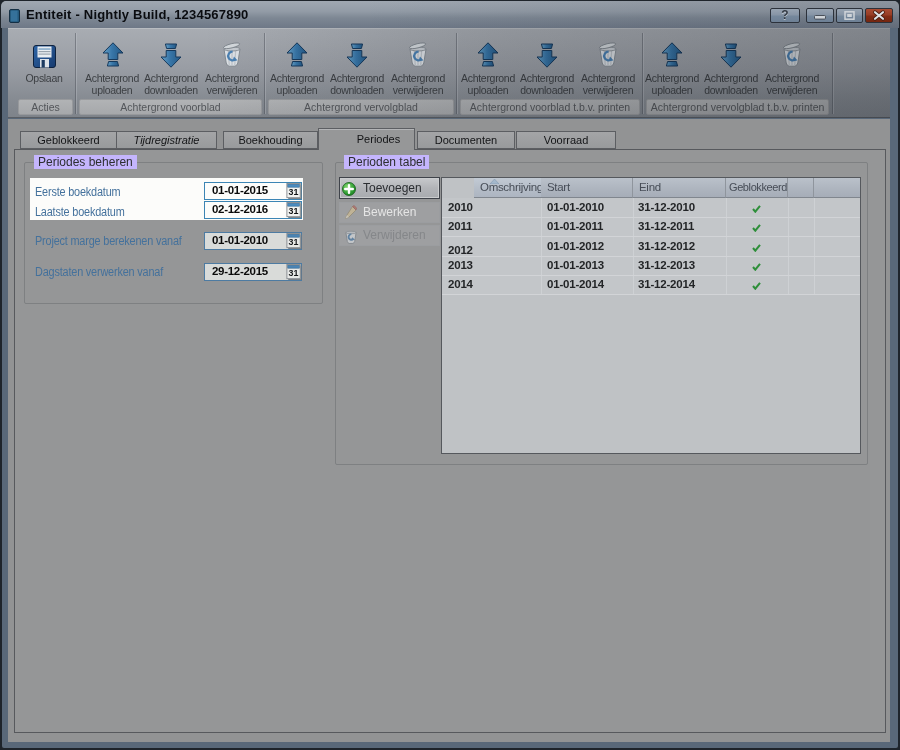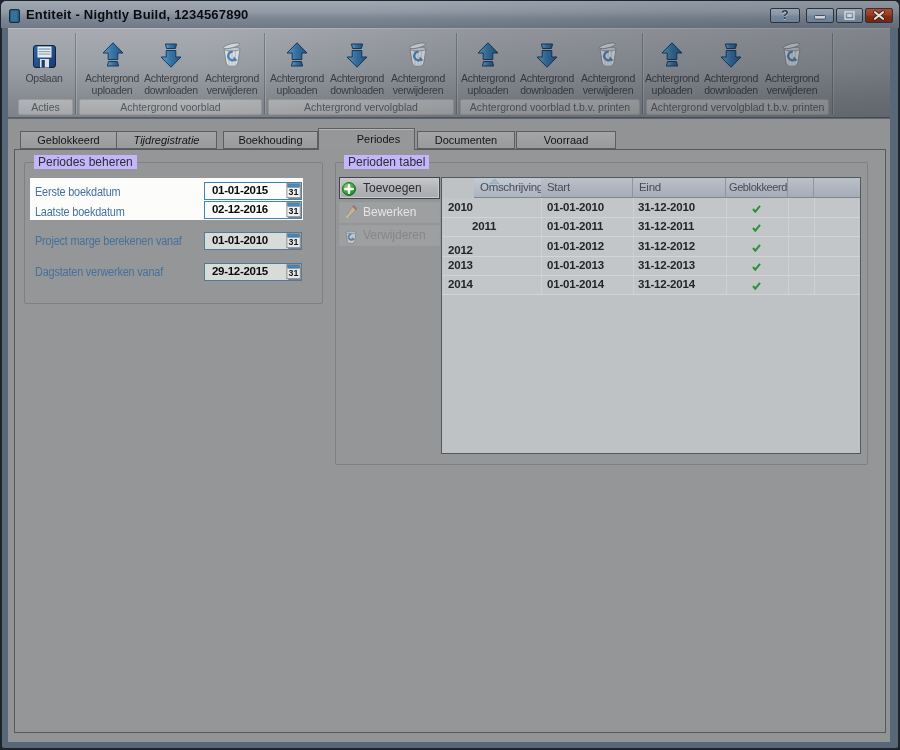--- a/index.html
+++ b/index.html
@@ -306,21 +306,21 @@
 <div class="abs vline" style="left:633px;top:198px;height:96px;"></div>
 <div class="abs vline" style="left:726px;top:198px;height:96px;"></div>
 <div class="abs vline" style="left:788px;top:198px;height:96px;"></div>
 <div class="abs vline" style="left:814px;top:198px;height:96px;"></div>
 <div class="abs rline" style="left:442px;top:217px;"></div>
 <div class="abs rline" style="left:442px;top:236px;"></div>
 <div class="abs rline" style="left:442px;top:256px;"></div>
 <div class="abs rline" style="left:442px;top:275px;"></div>
 <div class="abs rline" style="left:442px;top:294px;"></div>
 <div class="cell abs" style="left:448px;top:198px;">2010</div>
-<div class="cell abs" style="left:448px;top:217px;margin-left:24px;">2011</div>
+<div class="cell abs" style="left:448px;top:217px;">2011</div>
 <div class="cell abs" style="left:448px;top:241px;">2012</div>
 <div class="cell abs" style="left:448px;top:256px;">2013</div>
 <div class="cell abs" style="left:448px;top:275px;">2014</div>
 <div class="cell abs" style="left:547px;top:198px;">01-01-2010</div>
 <div class="cell abs" style="left:547px;top:217px;">01-01-2011</div>
 <div class="cell abs" style="left:547px;top:237px;">01-01-2012</div>
 <div class="cell abs" style="left:547px;top:256px;">01-01-2013</div>
 <div class="cell abs" style="left:547px;top:275px;">01-01-2014</div>
 <div class="cell abs" style="left:638px;top:198px;">31-12-2010</div>
 <div class="cell abs" style="left:638px;top:217px;">31-12-2011</div>

